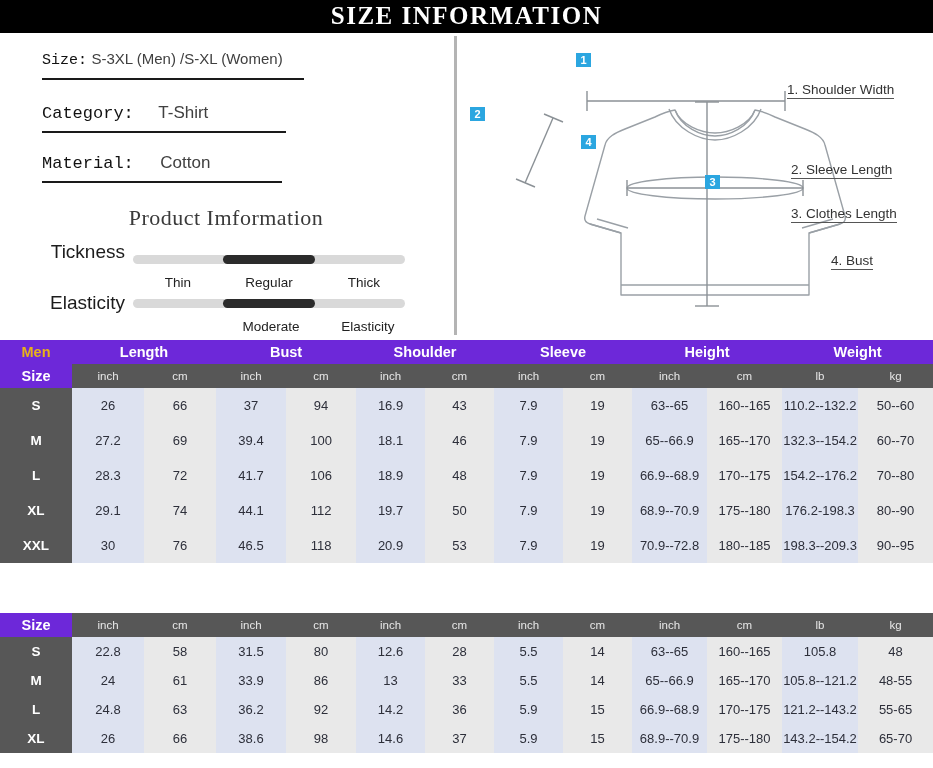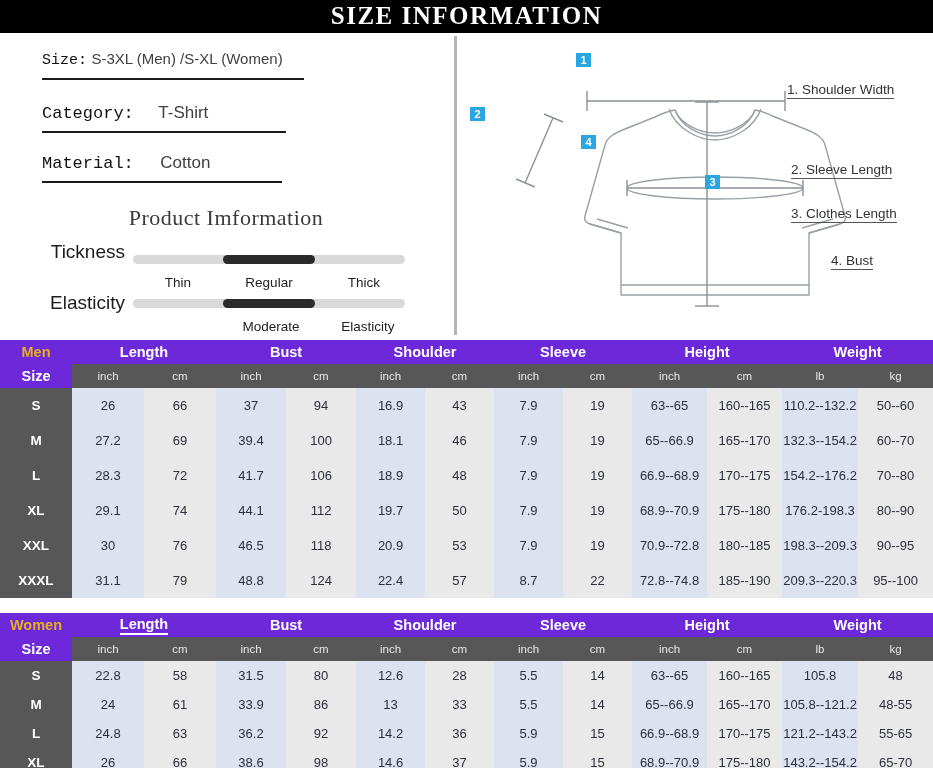--- a/index.html
+++ b/index.html
@@ -282,64 +282,40 @@
           <td class="datacell colB">118</td>
           <td class="datacell colA">20.9</td>
           <td class="datacell colB">53</td>
           <td class="datacell colA">7.9</td>
           <td class="datacell colB">19</td>
           <td class="datacell colA">70.9--72.8</td>
           <td class="datacell colB">180--185</td>
           <td class="datacell colA">198.3--209.3</td>
           <td class="datacell colB">90--95</td>
         </tr>
-        <tr style="height: 35px;">
-          <td class="sizecell">XXXL</td>
-          <td class="datacell colA">31.1</td>
-          <td class="datacell colB">79</td>
-          <td class="datacell colA">48.8</td>
-          <td class="datacell colB">124</td>
-          <td class="datacell colA">22.4</td>
-          <td class="datacell colB">57</td>
-          <td class="datacell colA">8.7</td>
-          <td class="datacell colB">22</td>
-          <td class="datacell colA">72.8--74.8</td>
-          <td class="datacell colB">185--190</td>
-          <td class="datacell colA">209.3--220.3</td>
-          <td class="datacell colB">95--100</td>
-        </tr>
       </tbody>
   </table>
 
   <table class="sizetable" id="women-table" style="top:613px;">
     <colgroup>
       <col style="width:72px">
         <col style="width:72px">
         <col style="width:72px">
       <col style="width:70px">
         <col style="width:70px">
         <col style="width:69px">
       <col style="width:69px">
         <col style="width:69px">
         <col style="width:69px">
       <col style="width:75px">
         <col style="width:75px">
         <col style="width:76px">
         <col style="width:75px">
     </colgroup>
     <thead>
-      <tr>
-        <td class="hdrcell gold">Women</td>
-        <td class="hdrcell" colspan="2"><span class="underhdr">Length</span></td>
-        <td class="hdrcell" colspan="2">Bust</td>
-        <td class="hdrcell" colspan="2">Shoulder</td>
-        <td class="hdrcell" colspan="2">Sleeve</td>
-        <td class="hdrcell" colspan="2">Height</td>
-        <td class="hdrcell" colspan="2">Weight</td>
-      </tr>
       <tr>
         <td class="hdrcell">Size</td>
         <td class="unitcell">inch</td>
         <td class="unitcell">cm</td>
         <td class="unitcell">inch</td>
         <td class="unitcell">cm</td>
         <td class="unitcell">inch</td>
         <td class="unitcell">cm</td>
         <td class="unitcell">inch</td>
         <td class="unitcell">cm</td>

